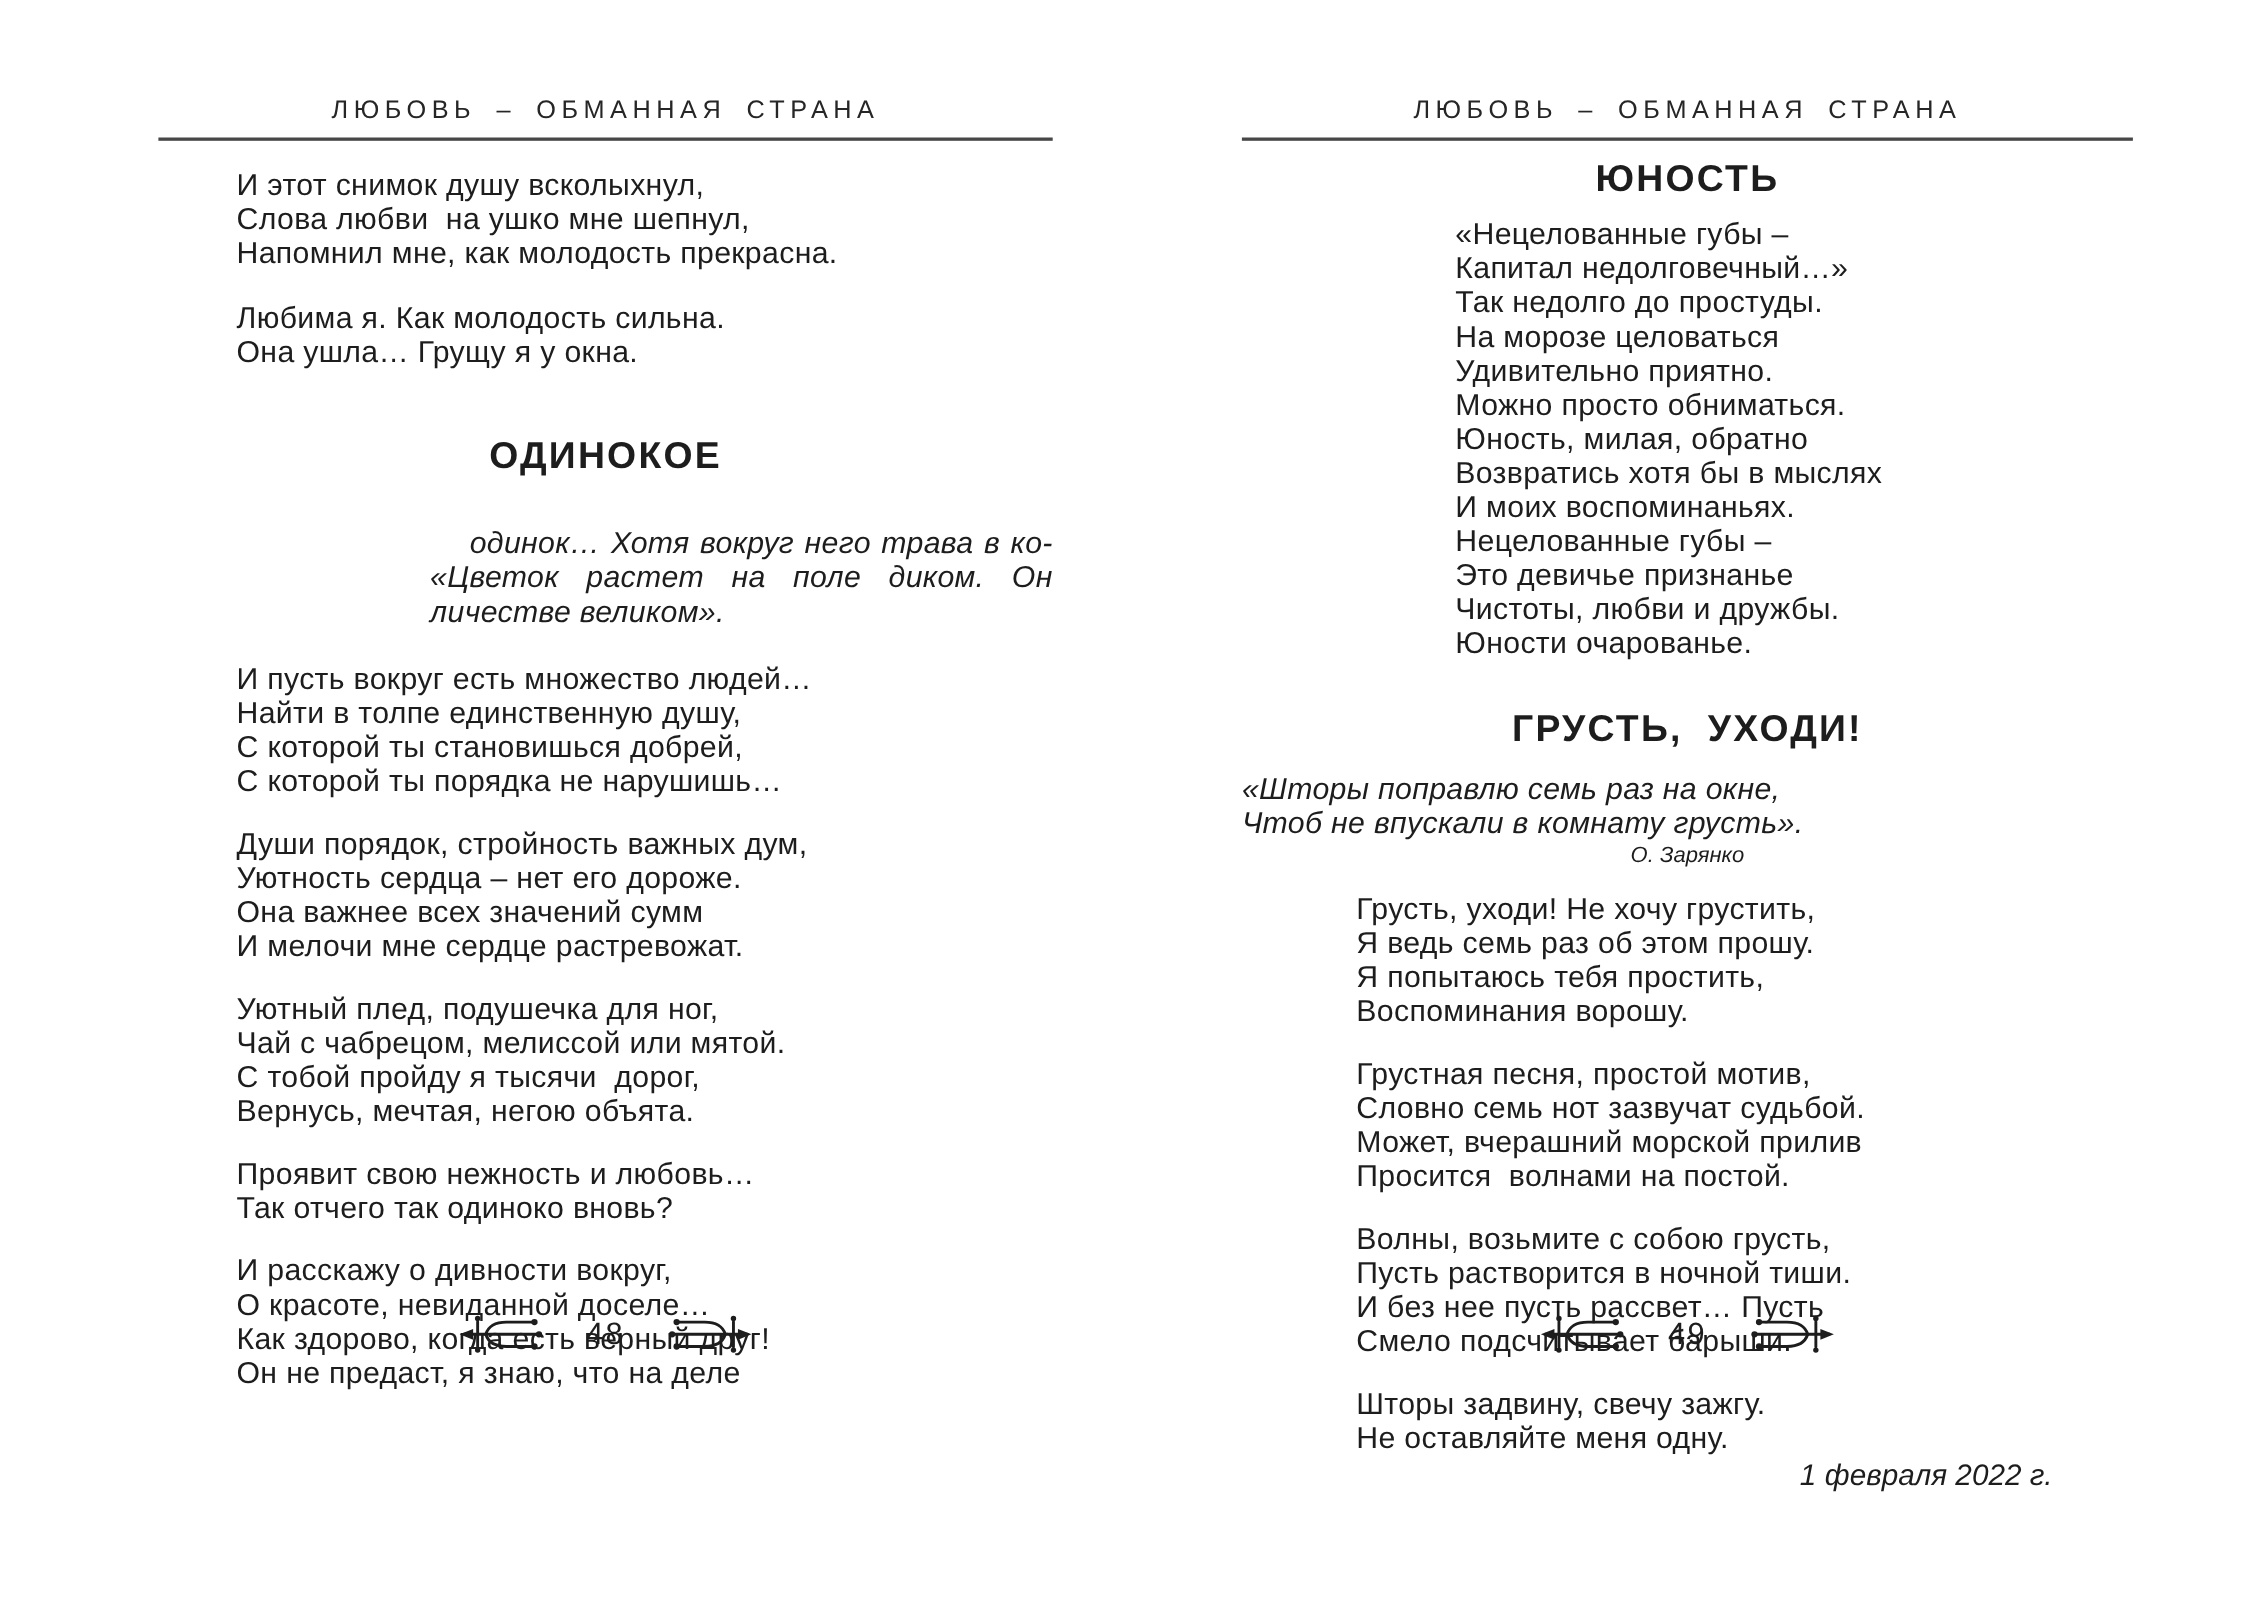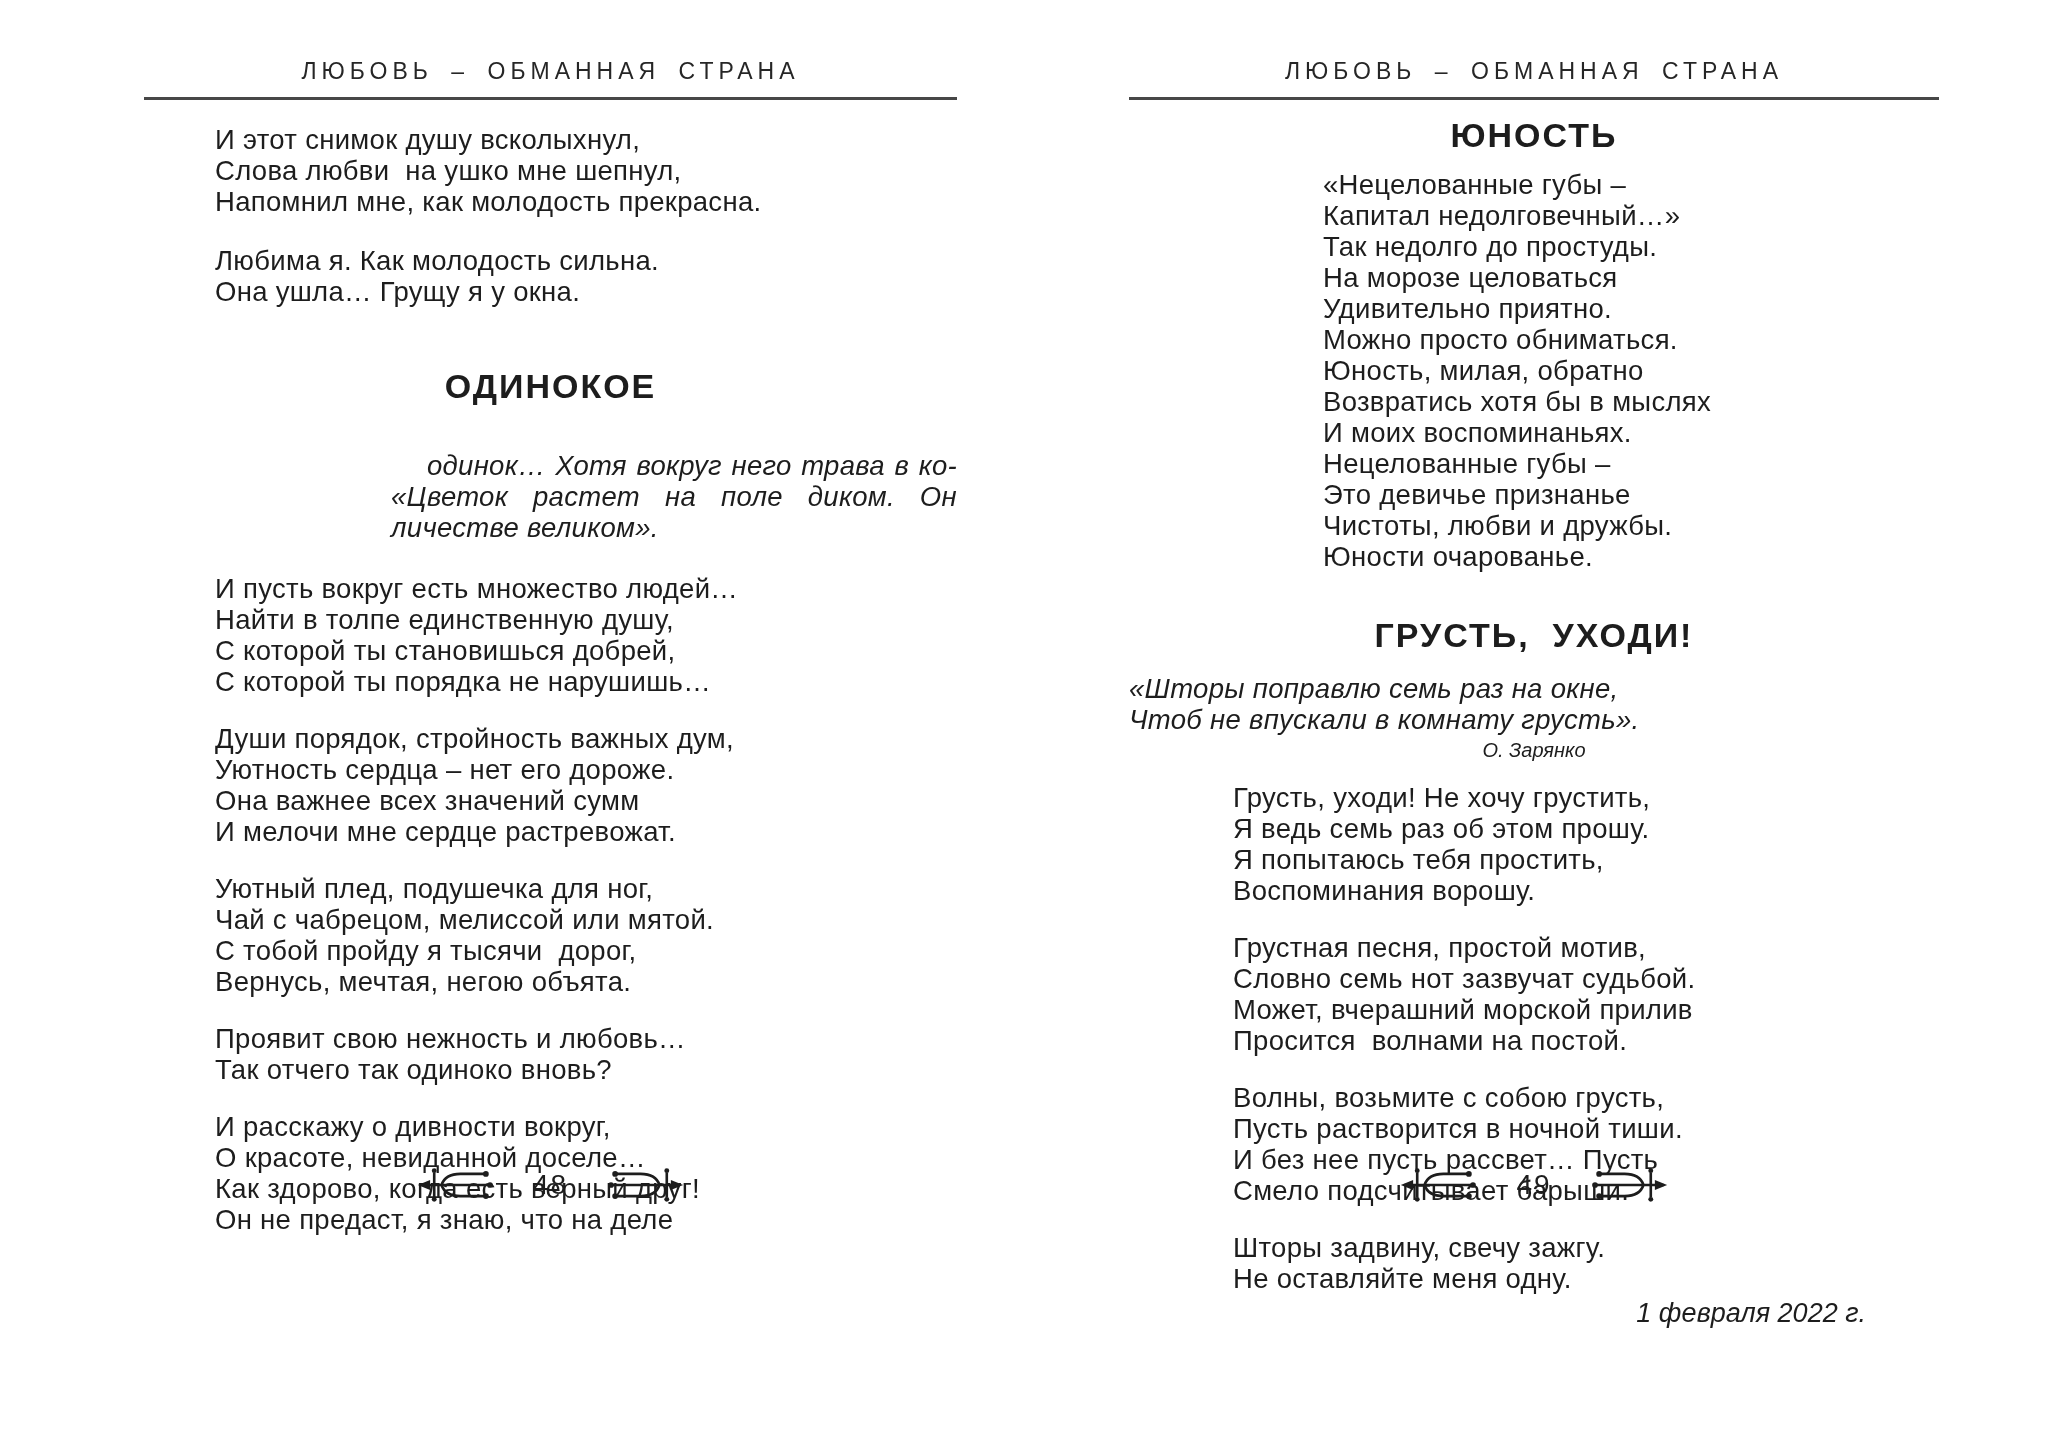--- a/index.html
+++ b/index.html
@@ -13,20 +13,21 @@
     width:2058px;height:1454px;
     background:#ffffff;
     display:flex;
     overflow:hidden;
   }
   .page{
     position:relative;
     width:1029px;height:1244px;
     box-sizing:border-box;
     padding-top:58px;
+    margin-top:28px;
   }
   .content{
     position:relative;
     box-sizing:border-box;
   }
   .page-left .content{margin-left:144px;width:813px;}
   .page-right .content{margin-left:100px;width:810px;}
 
   .running-head{
     text-align:center;

